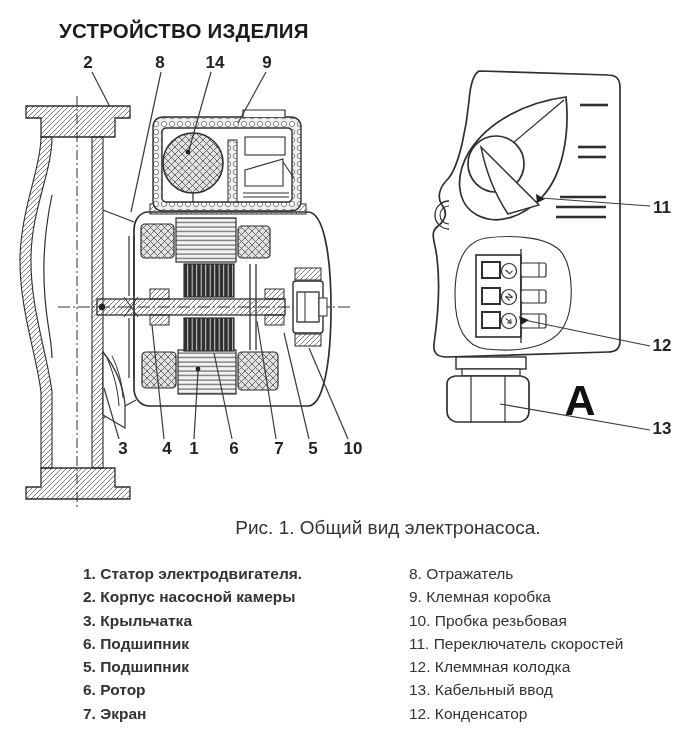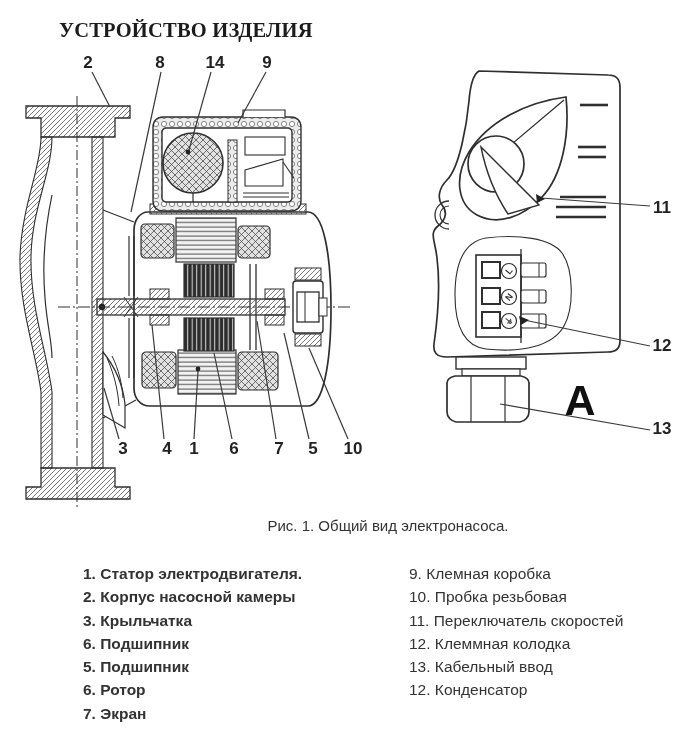--- a/index.html
+++ b/index.html
@@ -2,26 +2,26 @@
 <html><head>
 <meta charset="utf-8">
 <style>
   html,body{margin:0;padding:0;}
   body{
     width:688px;height:732px;background:#ffffff;position:relative;overflow:hidden;
     font-family:"Liberation Sans",sans-serif;color:#333;
   }
   .page-title{
     position:absolute;left:59px;top:5px;font-size:20.5px;font-weight:bold;
-    color:#1b1b1b;letter-spacing:.2px;white-space:nowrap;font-family:Liberation Serif, serif;
+    color:#1b1b1b;letter-spacing:.2px;white-space:nowrap;
   }
   svg.fig{position:absolute;left:0;top:0;}
   .caption{
     position:absolute;left:388px;top:517px;transform:translateX(-50%);
-    font-size:15px;color:#333;white-space:nowrap;
+    font-size:19px;color:#333;white-space:nowrap;
   }
   .legend{position:absolute;top:562px;left:0;width:688px;font-size:15.5px;}
   .legend ul{list-style:none;margin:0;padding:0;position:absolute;top:0;}
   .legend ul.colL{left:83px;font-weight:bold;}
   .legend ul.colR{left:409px;}
   .legend li{line-height:23.3px;white-space:nowrap;color:#333;}
   
   .co{font-family:"Liberation Sans",sans-serif;font-size:17px;font-weight:bold;fill:#222;}
   .viewA{font-family:"Liberation Sans",sans-serif;font-size:43px;font-weight:bold;fill:#111;}
   .tsym{font-family:"Liberation Sans",sans-serif;font-size:9px;font-weight:bold;fill:#333;}
@@ -254,20 +254,21 @@
   <ul class="colL">
     <li>1. Статор электродвигателя.</li>
     <li>2. Корпус насосной камеры</li>
     <li>3. Крыльчатка</li>
     <li>6. Подшипник</li>
     <li>5. Подшипник</li>
     <li>6. Ротор</li>
     <li>7. Экран</li>
   </ul>
   <ul class="colR">
+    <li>8. Отражатель</li>
     <li>9. Клемная коробка</li>
     <li>10. Пробка резьбовая</li>
     <li>11. Переключатель скоростей</li>
     <li>12. Клеммная колодка</li>
     <li>13. Кабельный ввод</li>
     <li>12. Конденсатор</li>
   </ul>
 </div>
 
 </body></html>

